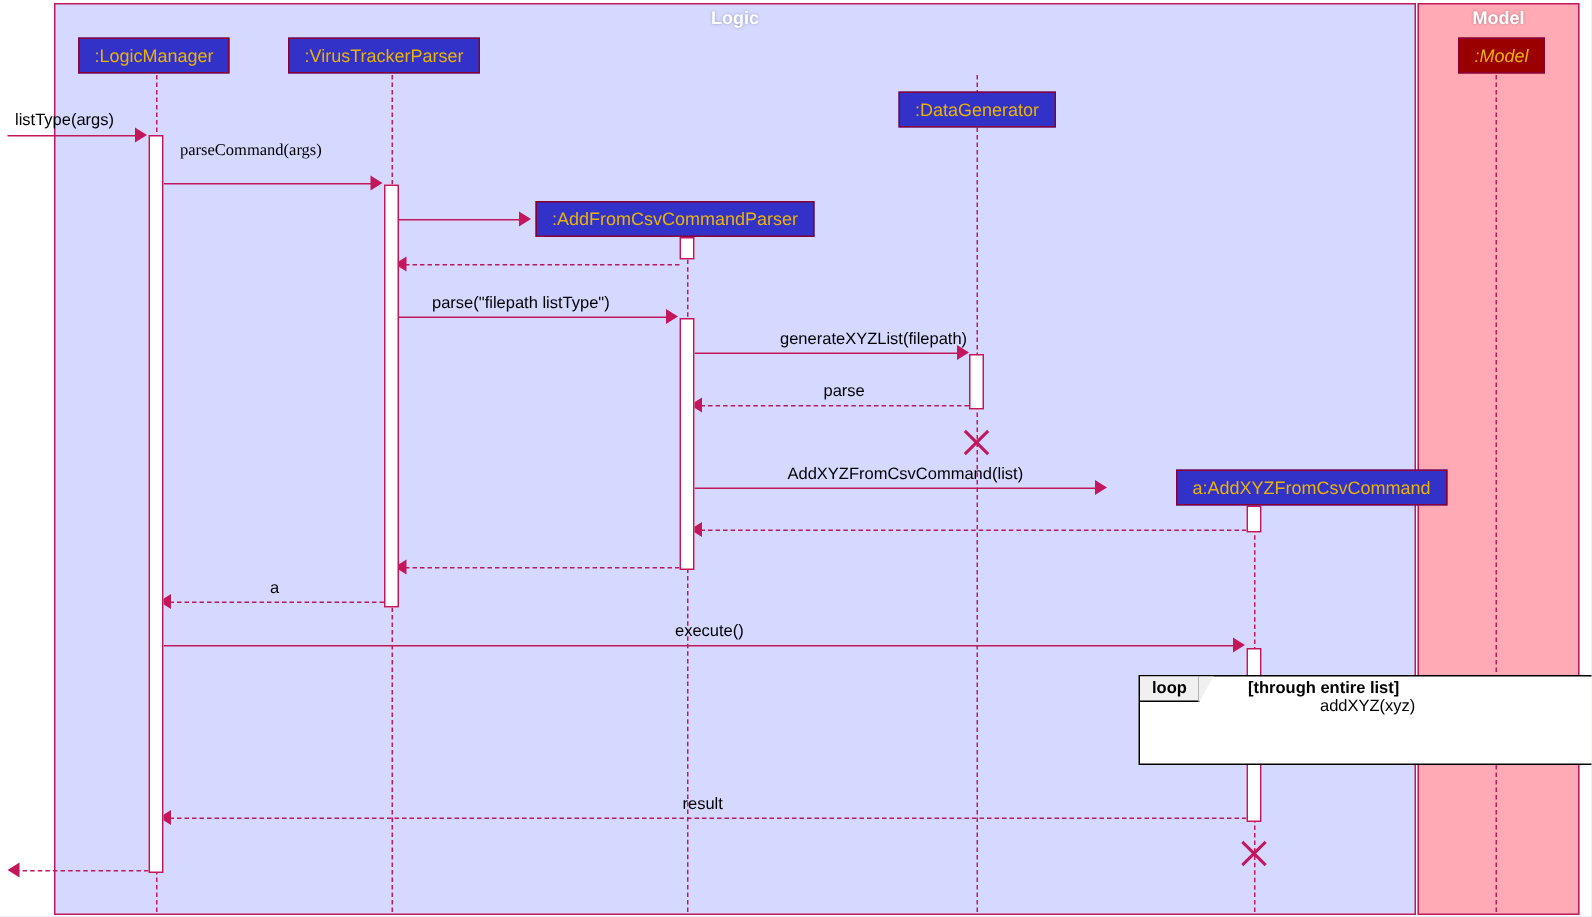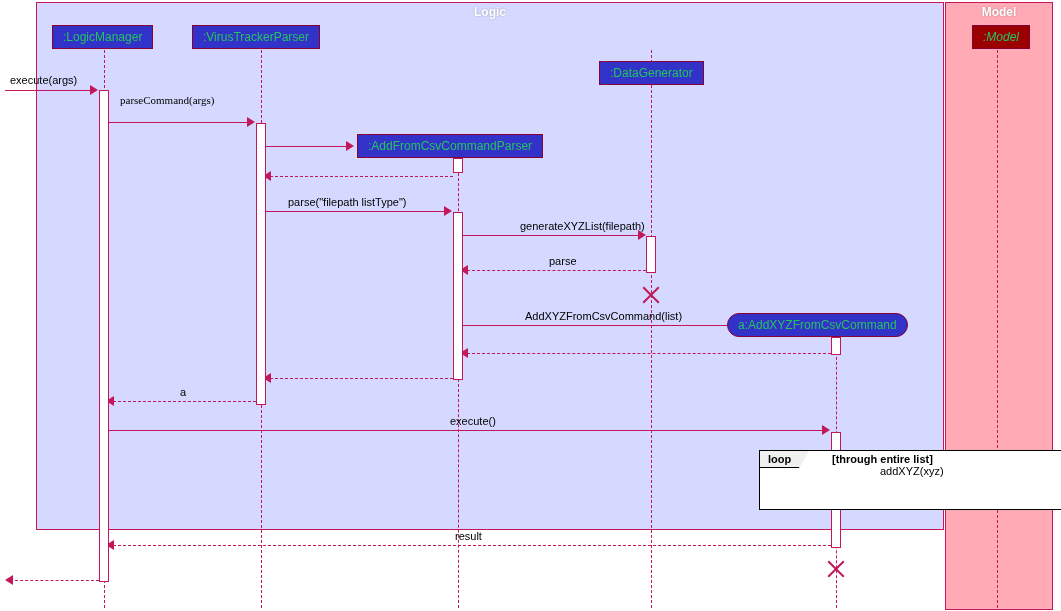--- a/index.html
+++ b/index.html
@@ -24,21 +24,21 @@
     transform: translateX(-50%);
     font-weight: bold;
     font-size: 12px;
     color: #fff;
     text-shadow: 0 0 2px rgba(0,0,0,0.3);
   }
   .participant {
     position: absolute;
     background: #3232c8;
     border: 1.5px solid #8a0036;
-    color: #22c55e;
+    color: #eab308;
     text-align: center;
     font-size: 12px;
     padding: 4px 10px;
     white-space: nowrap;
     z-index: 4;
   }
   .participant-model { background: #9a0000; }
   .lifeline {
     position: absolute;
     border-left: 1.5px dashed #c2185b;
@@ -117,51 +117,51 @@
   .loop-cond {
     position: absolute;
     top: 2px; left: 72px;
     font-weight: bold;
     font-size: 11px;
   }
 </style>
 </head>
 <body>
 
-<div class="frame frame-logic" style="left:36px; top:2px; width:908px; height:528px;padding-left:32px;">
+<div class="frame frame-logic" style="left:36px; top:2px; width:908px; height:608px;padding-left:32px;">
   <span class="frame-title">Logic</span>
 </div>
 <div class="frame frame-model" style="left:945px; top:2px; width:108px; height:608px;">
   <span class="frame-title">Model</span>
 </div>
 
 <div class="participant" style="left:52px; top:25px;"><span>:LogicManager</span></div>
 <div class="participant" style="left:192px; top:25px;"><span>:VirusTrackerParser</span></div>
 <div class="participant" style="left:599px; top:25px;margin-top:36px;"><span>:DataGenerator</span></div>
 <div class="participant" style="left:357px; top:134px;"><span>:AddFromCsvCommandParser</span></div>
-<div class="participant" style="left:727px; top:313px;border-radius:12px;"><span>a:AddXYZFromCsvCommand</span></div>
+<div class="participant" style="left:784px; top:313px;"><span>a:AddXYZFromCsvCommand</span></div>
 <div class="participant participant-model" style="left:972px; top:25px;font-style:italic;"><span>:Model</span></div>
 
 <div class="lifeline" style="left:104px; top:50px; height:558px;"></div>
 <div class="lifeline" style="left:261px; top:50px; height:558px;"></div>
 <div class="lifeline" style="left:458px; top:158px; height:450px;"></div>
 <div class="lifeline" style="left:651px; top:50px; height:558px;"></div>
 <div class="lifeline" style="left:836px; top:337px; height:271px;"></div>
 <div class="lifeline" style="left:997px; top:50px; height:558px;"></div>
 
 <div class="activation" style="left:99px; top:90px; height:492px;"></div>
 <div class="activation" style="left:256px; top:123px; height:282px;"></div>
 <div class="activation" style="left:453px; top:158px; height:15px;"></div>
 <div class="activation" style="left:453px; top:212px; height:168px;"></div>
 <div class="activation" style="left:646px; top:236px; height:37px;"></div>
 <div class="activation" style="left:831px; top:337px; height:18px;"></div>
 <div class="activation" style="left:831px; top:432px; height:116px;"></div>
 <div class="activation" style="left:992px; top:480px; height:18px;"></div>
 
-<span class="msg-label" style="left:10px; top:74px;">execute(args)</span>
+<span class="msg-label" style="left:10px; top:74px;">listType(args)</span>
 <div class="arrow-line" style="left:5px; top:90px; width:90px;"></div>
 <div class="arrow-head-right" style="left:90px; top:85px;"></div>
 
 <span class="msg-label" style="left:120px; top:94px;font-family:Liberation Serif, serif;">parseCommand(args)</span>
 <div class="arrow-line" style="left:109px; top:122px; width:143px;"></div>
 <div class="arrow-head-right" style="left:247px; top:117px;"></div>
 
 <div class="arrow-line" style="left:266px; top:146px; width:85px;"></div>
 <div class="arrow-head-right" style="left:346px; top:141px;"></div>
 

